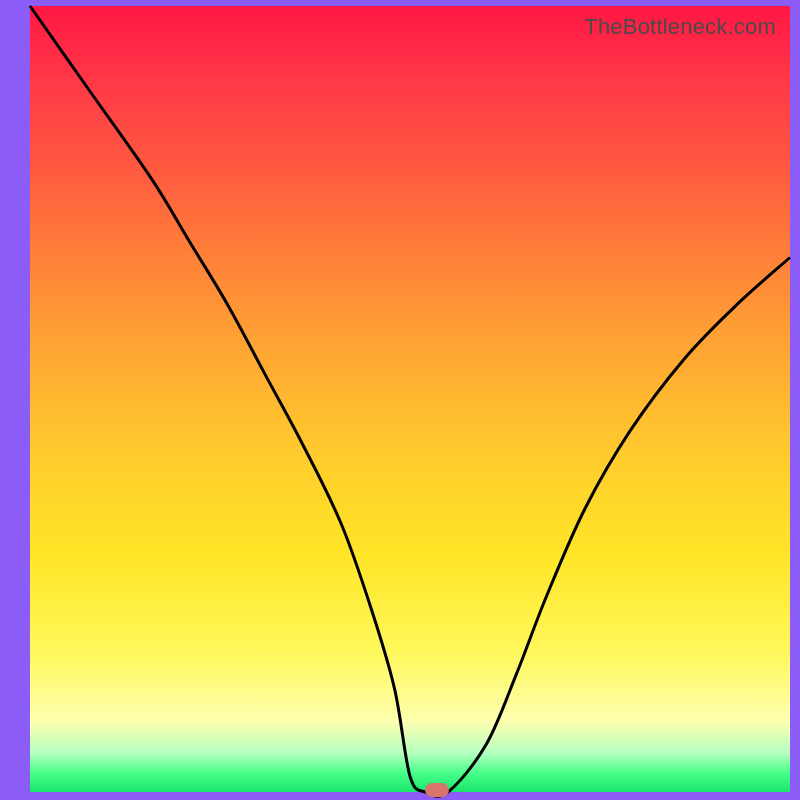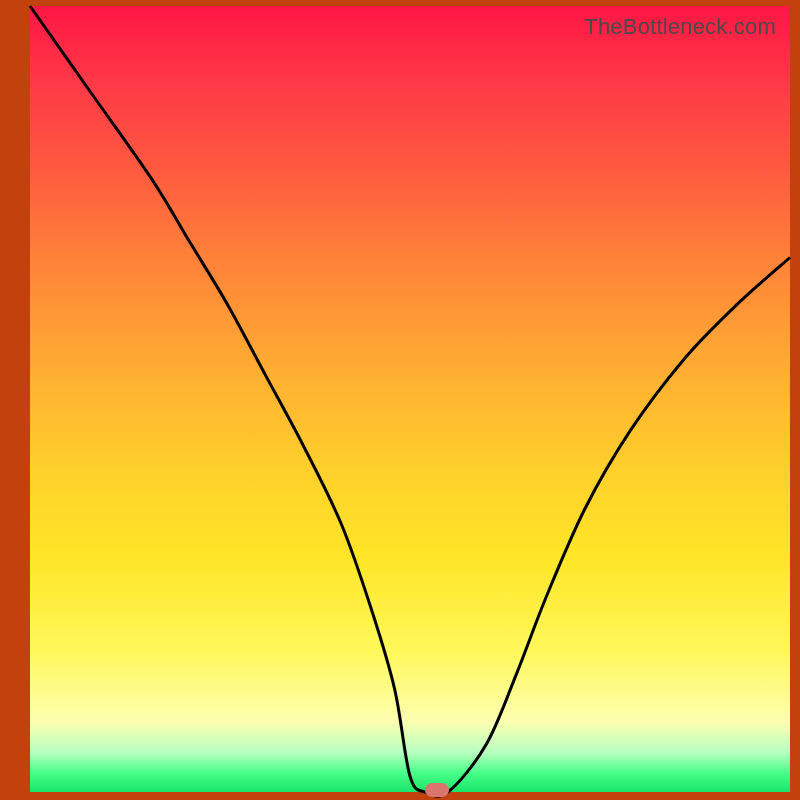--- a/index.html
+++ b/index.html
@@ -7,21 +7,21 @@
     padding: 0;
     width: 800px;
     height: 800px;
     background: #000;
     overflow: hidden;
   }
   .outer {
     position: relative;
     width: 800px;
     height: 800px;
-    background: #c2410c;
+    background: #8b5cf6;
   }
   .plot-area {
     position: absolute;
     left: 30px;
     top: 6px;
     width: 760px;
     height: 786px;
     
     background: linear-gradient(
       to bottom,

